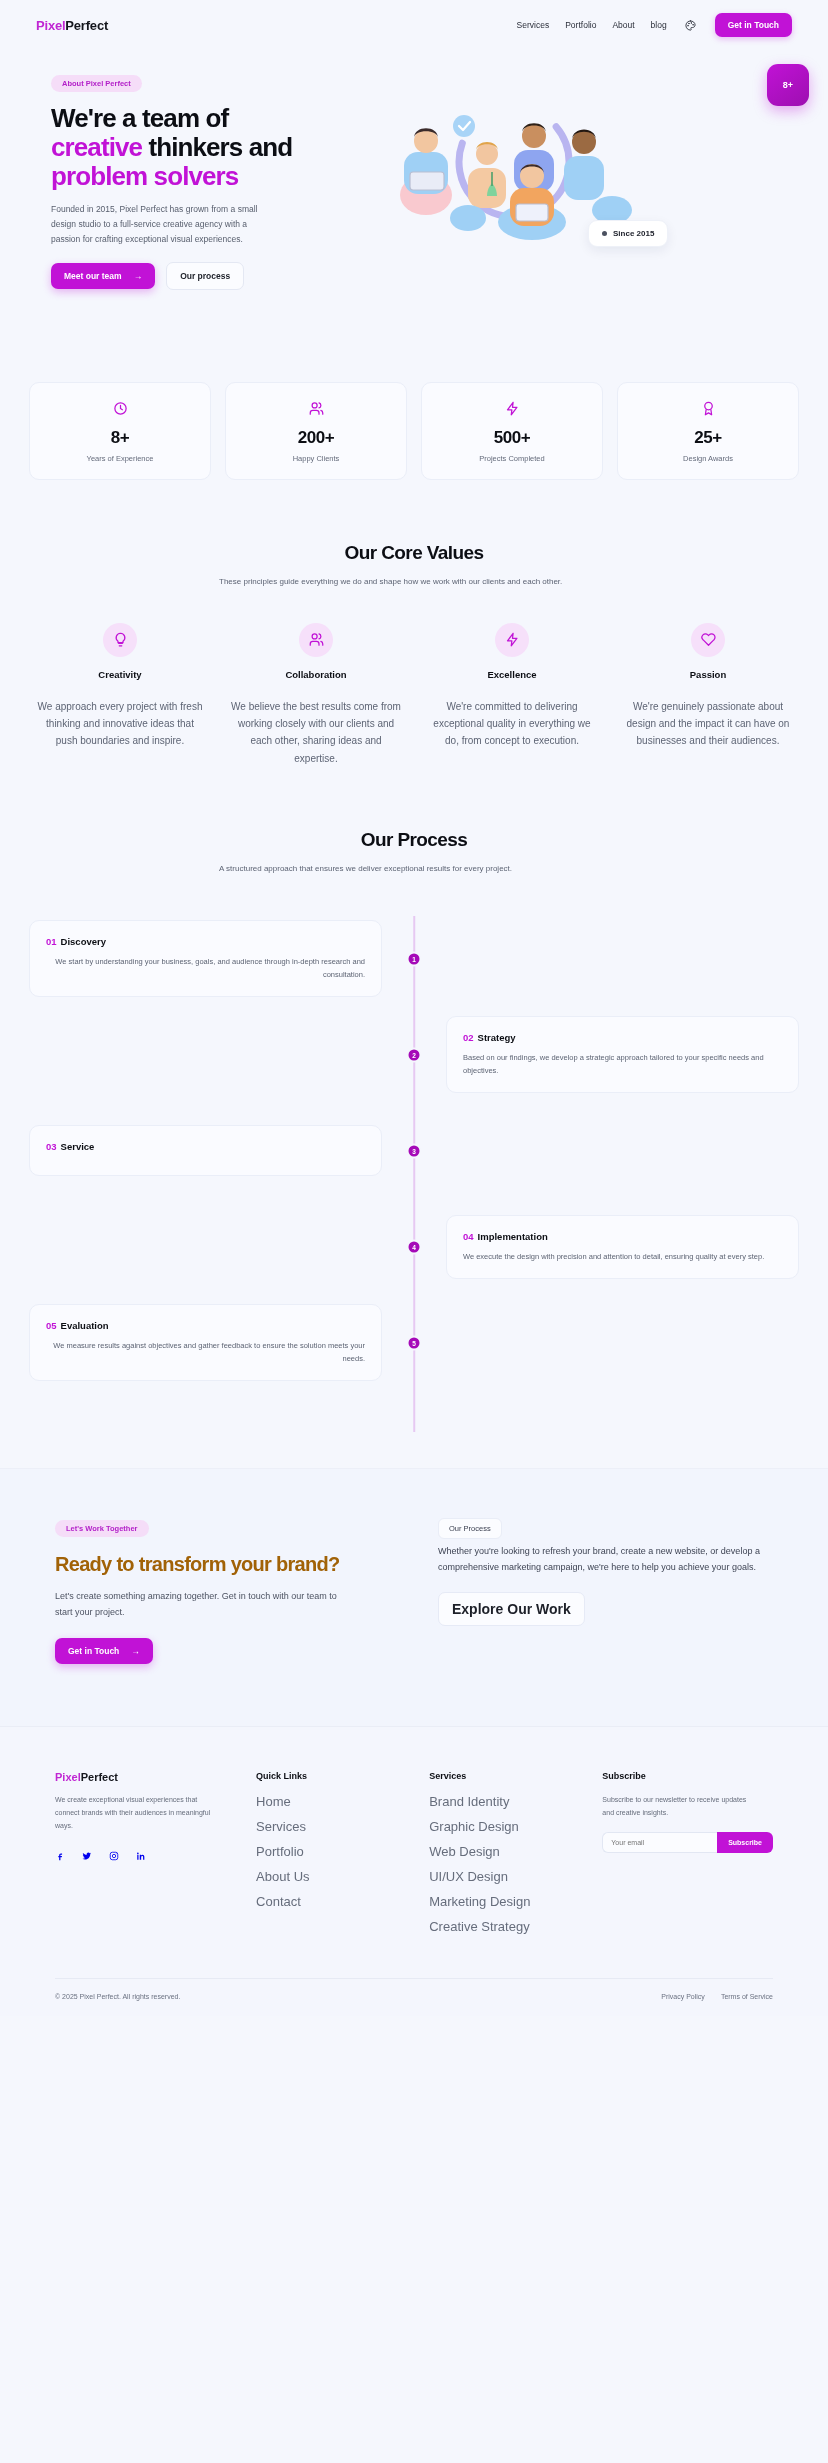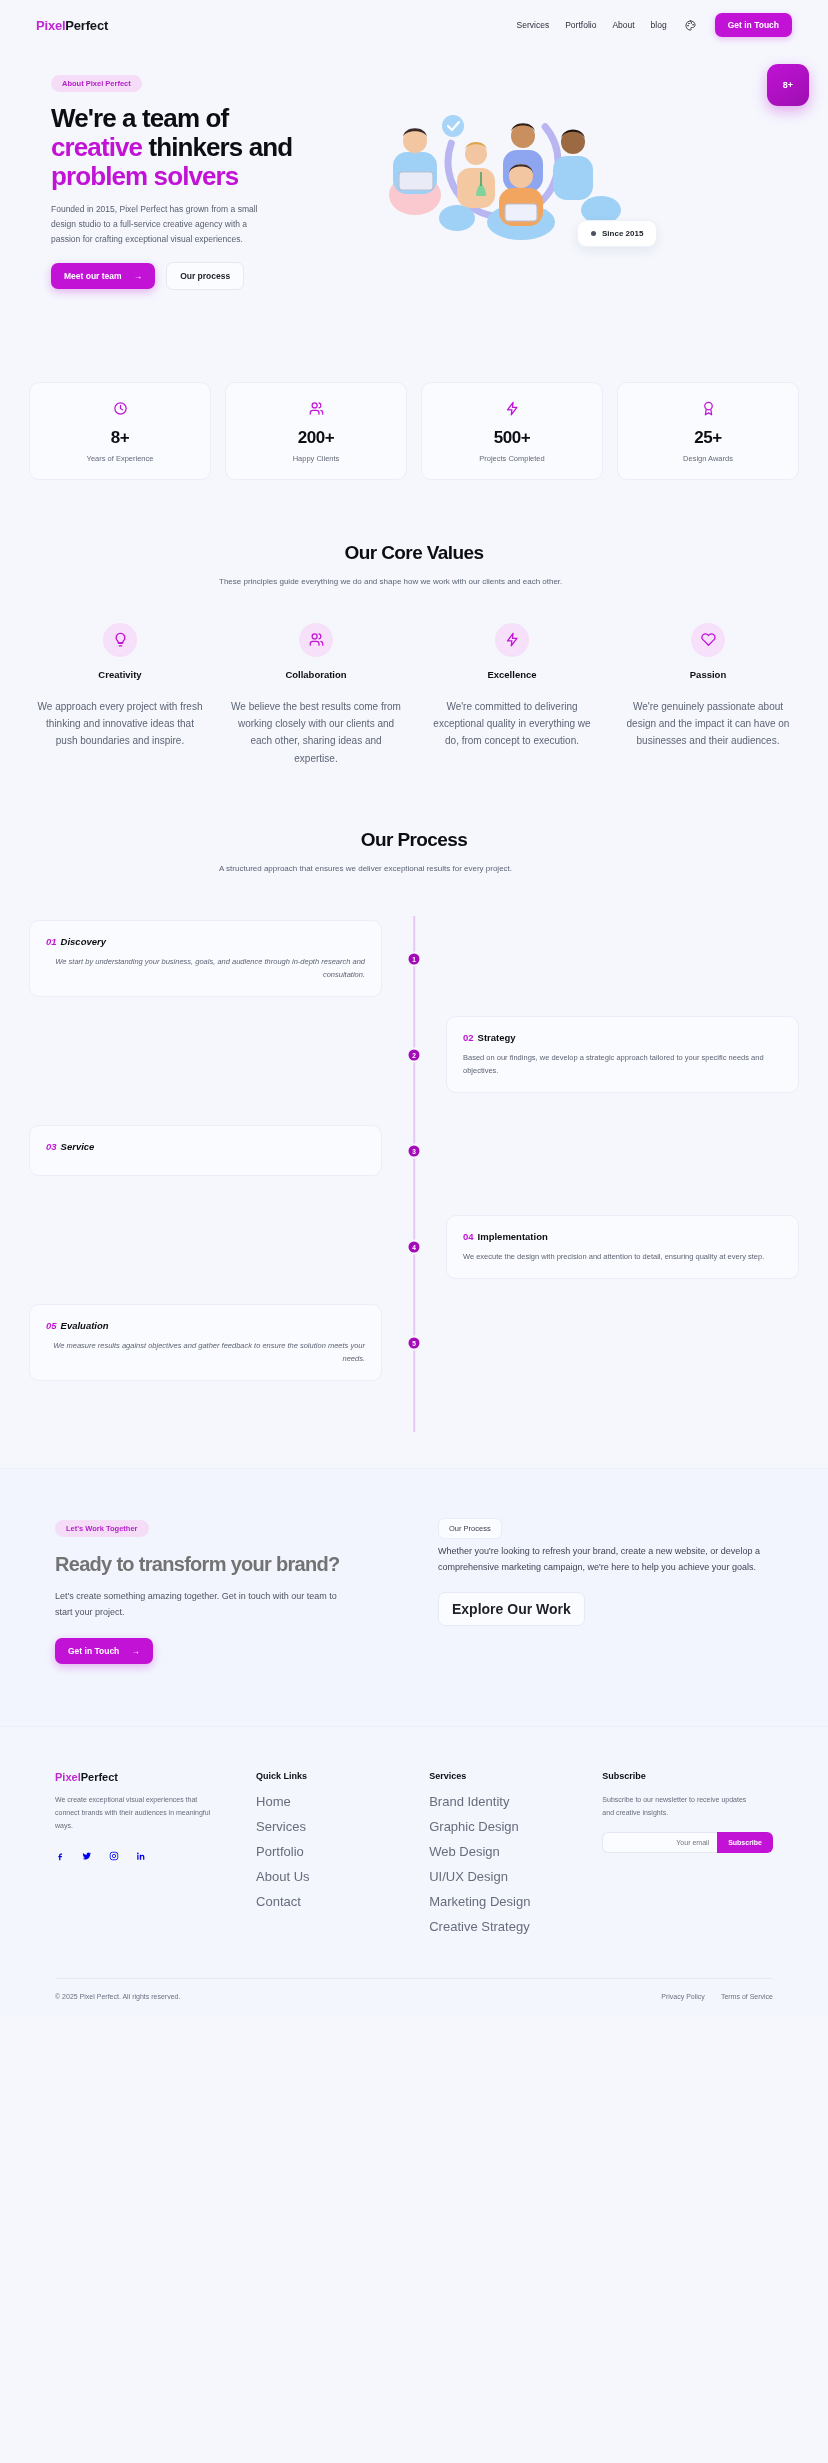--- a/index.html
+++ b/index.html
@@ -35,21 +35,21 @@
   }
   .theme-btn svg { width: 11px; height: 11px; }
   .btn-primary {
     background: #c112d6; color: #fff; font-size: 8.5px; font-weight: 600;
     border: none; border-radius: 7px; padding: 7px 13px; cursor: pointer;
     box-shadow: 0 2px 6px rgba(193,18,214,.28);
   }
 
   
   .hero { position: relative; padding: 22px 0 0; }
-  .hero-inner { display: flex; gap: 16px; }
+  .hero-inner { display: flex; gap: 27px; }
   .hero-left { width: 300px; padding-left: 22px; }
   .pill {
     display: inline-block; background: #f5ddf8; color: #b321c9;
     font-size: 7.5px; font-weight: 600; border-radius: 20px;
     padding: 4px 11px; margin-bottom: 12px;
   }
   h1.hero-title {
     font-size: 26px; line-height: 1.12; font-weight: 800;
     letter-spacing: -0.9px; color: #0c0e14;
   }
@@ -132,42 +132,42 @@
   .process { position: relative; margin-top: 40px; padding-bottom: 36px; }
   .timeline-line {
     position: absolute; left: 50%; top: 0; bottom: 0; width: 1.5px;
     background: #e6c9f2; transform: translateX(-50%);
   }
   .step { position: relative; display: flex; align-items: center; min-height: 86px; margin-bottom: 10px; }
   .step .card {
     width: 353px; background: #fafbff; border: 1px solid #eaeef8;
     border-radius: 10px; padding: 15px 16px;
   }
-  .step.left .card { margin-right: auto; text-align: right; font-style: italic; }
+  .step.left .card { margin-right: auto; text-align: right; }
   .step.right { justify-content: flex-end; }
   .step.right .card { margin-left: auto; text-align: left; }
   .step-head { font-size: 9.5px; font-weight: 700; color: #0c0e14; margin-bottom: 8px; }
   .step-head .num { color: #c112d6; margin-right: 4px; }
   .step-desc { font-size: 7.5px; line-height: 1.74; color: #5d6474; }
   .step-bullet {
     position: absolute; left: 50%; top: 50%; transform: translate(-50%,-50%);
     width: 15px; height: 15px; border-radius: 50%; background: #a50ab8;
     color: #fff; font-size: 6.5px; font-weight: 700;
     display: flex; align-items: center; justify-content: center;
     border: 2px solid #f5f7fd; z-index: 2;
   }
   .step.left .step-head { text-align: left; }
   .step.right .step-head { text-align: left; }
 
   
   .cta-band { background: #f2f5fd; padding: 48px 12px 62px; margin-top: 36px; border-top: 1px solid #eceff8; }
   .cta-grid { display: grid; grid-template-columns: 1fr 1fr; gap: 48px; padding: 0 26px; }
   .cta-title {
     font-size: 20px; font-weight: 800; letter-spacing: -0.7px;
-    line-height: 1.18; color: #737373; margin-top: 4px;
+    line-height: 1.18; color: #a16207; margin-top: 4px;
   }
   .cta-desc { margin-top: 12px; font-size: 9px; line-height: 1.78; color: #4d5362; max-width: 300px; }
   .cta-btn { margin-top: 18px; }
   .cta-right-text { font-size: 9px; line-height: 1.85; color: #3e4454; margin-top: 4px; }
   .tag-ghost {
     display: inline-block; background: #fbfcff; border: 1px solid #e9edf7;
     border-radius: 6px; padding: 5px 10px; font-size: 7.5px; color: #3b4050; font-weight: 500;
   }
   .btn-outline {
     margin-top: 16px; background: #fbfcff; border: 1px solid #e6eaf6;
@@ -184,21 +184,21 @@
   .socials { display: flex; gap: 17px; margin-top: 15px; color: #2e3340; }
   .socials svg { width: 10px; height: 10px; }
   .f-head { font-size: 9px; font-weight: 700; color: #0c0e14; margin-bottom: 13px; }
   .f-link { display: block; font-size: 13px; color: #666d7c; text-decoration: none; margin-bottom: 10px; }
   .f-sub-text { font-size: 7px; line-height: 1.8; color: #666d7c; margin-bottom: 12px; max-width: 155px; }
   .sub-row { display: flex; }
   .sub-input {
     flex: 1; border: 1px solid #e2e7f3; border-right: none;
     border-radius: 6px 0 0 6px; background: #fbfcff;
     font-size: 7px; padding: 6px 8px; color: #2b3040; outline: none;
-    font-family: "Liberation Sans", sans-serif; min-width: 0; text-align: right;
+    font-family: "Liberation Sans", sans-serif; min-width: 0;
   }
   .sub-btn {
     background: #c112d6; color: #fff; border: none; border-radius: 0 6px 6px 0;
     font-size: 7px; font-weight: 600; padding: 6px 11px; cursor: pointer;
   }
   .footer-bottom {
     margin: 34px 26px 0; padding: 14px 0 16px; border-top: 1px solid #e6eaf4;
     display: flex; justify-content: space-between; align-items: center;
   }
   .copyright { font-size: 7px; color: #6a7181; }

